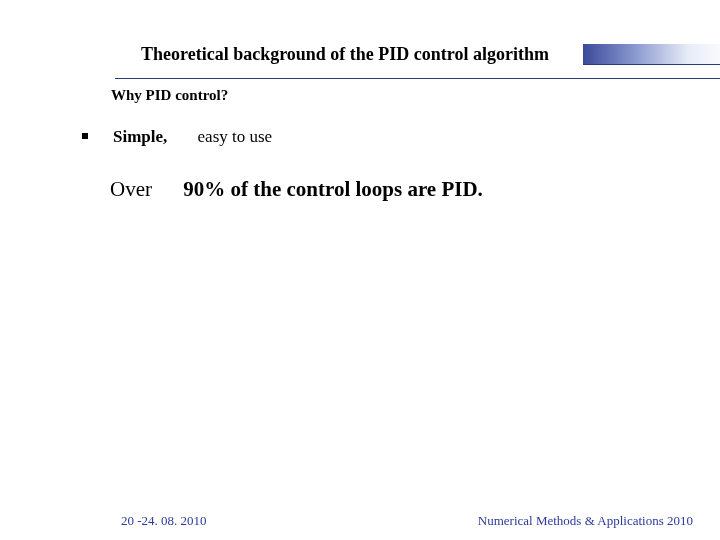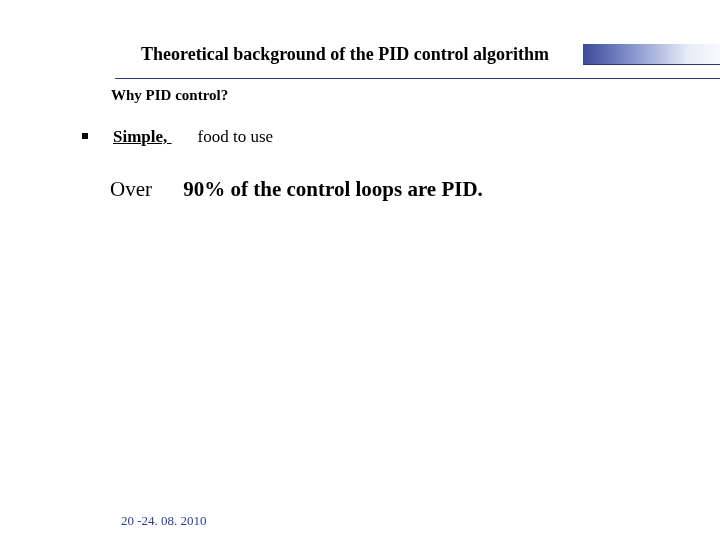--- a/index.html
+++ b/index.html
@@ -80,21 +80,21 @@
   .lvl2 { list-style: none; margin: 3px 0 1px 28px; }
   .lvl2 > li { position: relative; padding-left: 18px; margin-bottom: 1px; }
   .lvl2 > li::before {
     content: "➤";
     position: absolute;
     left: 0; top: 0;
     font-size: 12px;
     line-height: 22px;
     color: #000;
   }
-  .b { font-weight: bold; text-decoration: underline; }
+  .b { font-weight: bold; }
 
   .statement {
     margin: 28px 0 0 58px;
     font-size: 21px;
   }
   .statement .pct { font-weight: bold; }
 
   
   .footer {
     position: absolute;
@@ -126,26 +126,27 @@
     <div class="title-text">Theoretical background of the PID control algorithm</div>
     <div class="title-gradient"></div>
     <div class="titlebar-underline"></div>
   </div>
 
   <div class="subtitle">Why PID control?</div>
 
   <div class="body">
     <ul class="lvl1">
       <li>
-        <span class="b">Simple, </span><span>food to use</span>
+        <span class="b">Simple, </span><span>easy to use</span>
       </li>
     </ul>
   </div>
 
   <div class="statement">
     <span>Over </span><span class="pct">90% of the control loops are PID.</span><span></span>
   </div>
 
   <div class="footer">
     <span>20 -24. 08. 2010</span>
+    <span>Numerical Methods &amp; Applications 2010</span>
   </div>
 
 </div>
 
 </body></html>

